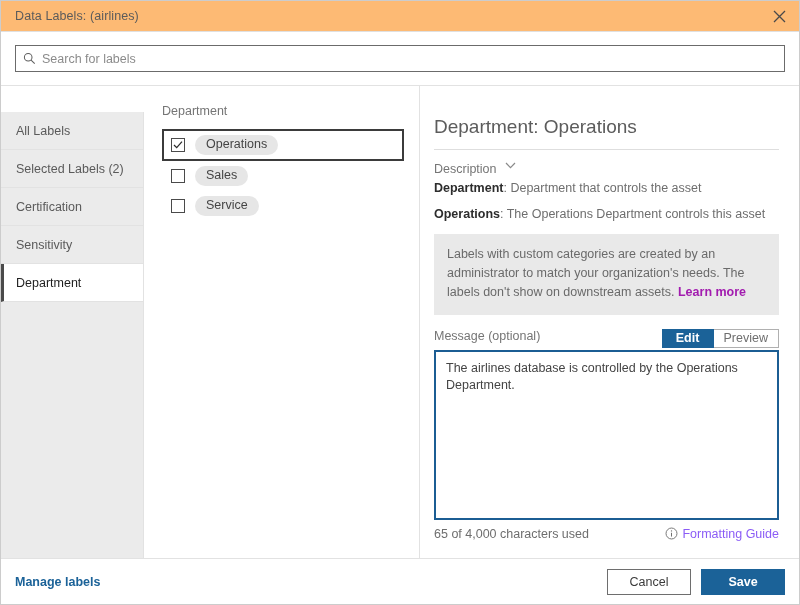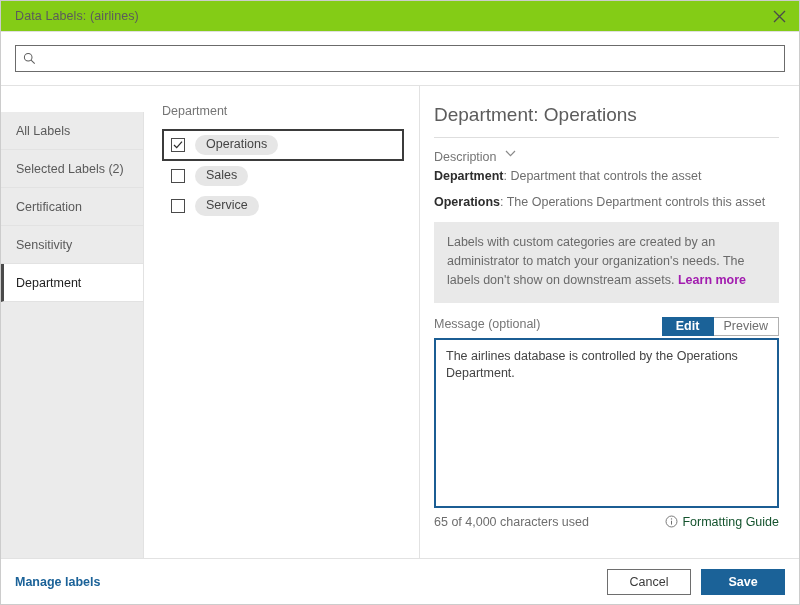--- a/index.html
+++ b/index.html
@@ -23,21 +23,21 @@
     box-sizing: border-box;
     border: 1px solid #cccccc;
     background: #ffffff;
     display: flex;
     flex-direction: column;
   }
 
   
   .titlebar {
     height: 30px;
-    background: #84cc16;
+    background: #fdba74;
     border-bottom: 1px solid #e0e0e0;
     display: flex;
     align-items: center;
     flex: 0 0 auto;
   }
   .titlebar-title {
     padding-left: 14px;
     font-size: 12.5px;
     color: #5b5b5b;
     letter-spacing: 0.1px;
@@ -191,21 +191,21 @@
     padding: 18px 20px 0 14px;
     box-sizing: border-box;
     display: flex;
     flex-direction: column;
     min-width: 0;
   }
   .detail-title {
     font-size: 19px;
     color: #5c5c5c;
     font-weight: normal;
-    margin: 0 0 11px 0;
+    margin: 12px 0 11px 0;
     line-height: 1.15;
   }
   .detail-rule {
     height: 1px;
     background: #dedede;
     margin-bottom: 12px;
   }
   .desc-head {
     display: flex;
     align-items: flex-start;
@@ -294,21 +294,21 @@
     align-items: center;
     justify-content: space-between;
     margin-top: 7px;
     font-size: 12.5px;
     color: #6e6e6e;
   }
   .fmt-guide {
     display: flex;
     align-items: center;
     cursor: pointer;
-    color: #14532d;
+    color: #8b5cf6;
   }
   .fmt-guide .info-icon { margin-right: 4px; display: flex; align-items: center; }
 
   
   .footer {
     flex: 0 0 auto;
     height: 46px;
     border-top: 1px solid #e2e2e2;
     background: #ffffff;
     display: flex;
@@ -366,20 +366,21 @@
   </div>
 
   <div class="search-row">
     <div class="search-box">
       <span class="search-icon">
         <svg width="13" height="13" viewBox="0 0 14 14">
           <circle cx="5.6" cy="5.6" r="4.1" stroke="#5d5d5d" stroke-width="1.1" fill="none"></circle>
           <path d="M8.7 8.7 L12.6 12.6" stroke="#5d5d5d" stroke-width="1.1" fill="none"></path>
         </svg>
       </span>
+      <input class="search-input" type="text" placeholder="Search for labels" style="">
     </div>
   </div>
 
   <div class="body">
 
     <div class="sidebar">
       <div class="side-item">
         <span>All Labels</span>
       </div>
       <div class="side-item">

